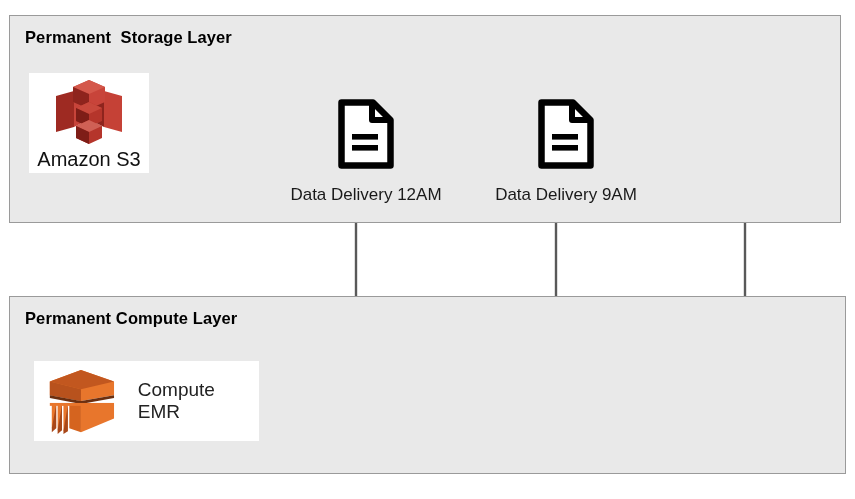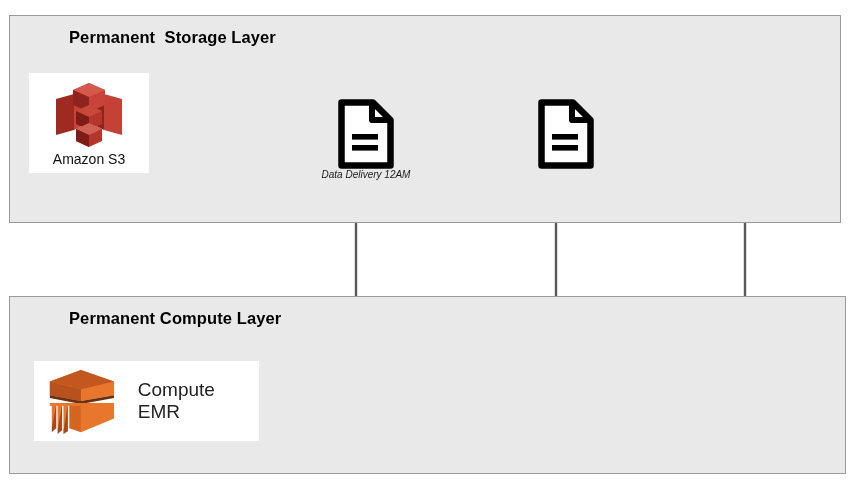--- a/index.html
+++ b/index.html
@@ -43,21 +43,20 @@
   }
   .layer-title {
     position: absolute;
     left: 15px;
     top: 12px;
     font-size: 16.5px;
     font-weight: bold;
     color: #000000;
     letter-spacing: 0.1px;
     white-space: pre;
-    margin-left: 44px;
   }
 
   
   .logo-tile {
     position: absolute;
     background: #ffffff;
     box-sizing: border-box;
     display: flex;
     align-items: center;
   }
@@ -71,44 +70,43 @@
   }
   #emr-tile {
     left: 24px;
     top: 64px;
     width: 225px;
     height: 80px;
     flex-direction: row;
     justify-content: flex-start;
   }
   .s3-caption {
-    font-size: 14px;
+    font-size: 20px;
     color: #111;
     line-height: 1;
     margin-top: 1px;
   }
   .emr-caption {
     font-size: 19px;
     color: #222;
     margin-left: 16px;
   }
 
   
   .doc-node {
     position: absolute;
     width: 180px;
     text-align: center;
   }
   .doc-label {
-    font-size: 10px;
+    font-size: 17px;
     color: #1a1a1a;
     line-height: 1;
-    margin-top: 0;
+    margin-top: 16px;
     white-space: nowrap;
-    font-style: italic;
   }
   #doc-0 { left: 266px; top: 82px; }
   #doc-1 { left: 466px; top: 82px; }
   #doc-2 { left: 655px; top: 82px; }
 
   svg.deco { display: block; }
 </style>
 </head>
 <body>
 
@@ -166,20 +164,21 @@
       <div class="doc-label">Data Delivery 12AM</div>
     </div>
 
     <div class="doc-node" id="doc-1">
       <svg class="deco" width="60" height="72" viewBox="0 0 60 72" style="margin:0 auto">
         <path d="M5.5,4.5 L37,4.5 L54.5,22 L54.5,67.5 L5.5,67.5 Z" fill="#ffffff" stroke="#000000" stroke-width="6.5" stroke-linejoin="round"></path>
         <path d="M36,5 L36,22 L54,22" fill="none" stroke="#000000" stroke-width="6" stroke-linejoin="round"></path>
         <rect x="16" y="36" width="26" height="5.6" fill="#000000"></rect>
         <rect x="16" y="47" width="26" height="5.6" fill="#000000"></rect>
       </svg>
+      <div class="doc-label">Data Delivery 9AM</div>
     </div>
 
   </div>
 
   <div class="layer-box" id="compute-layer">
 
     <div class="layer-title">Permanent Compute Layer</div>
 
     <div class="logo-tile" id="emr-tile">
       <svg class="deco" width="80" height="68" viewBox="0 0 80 68" style="margin-left:10px">

